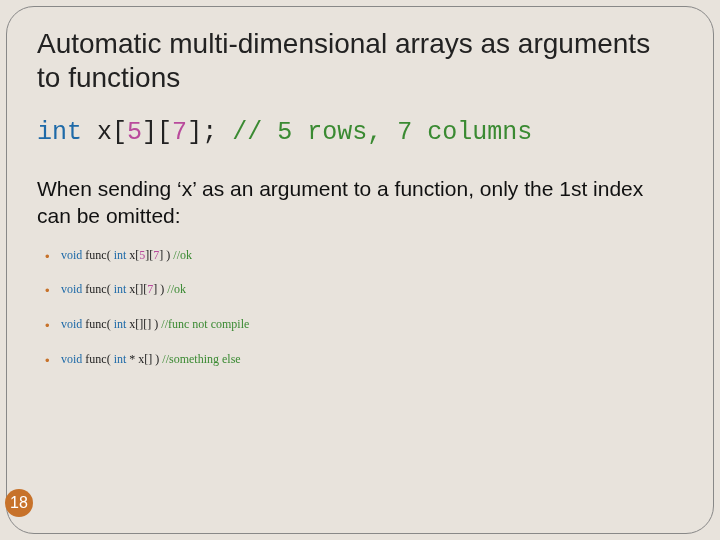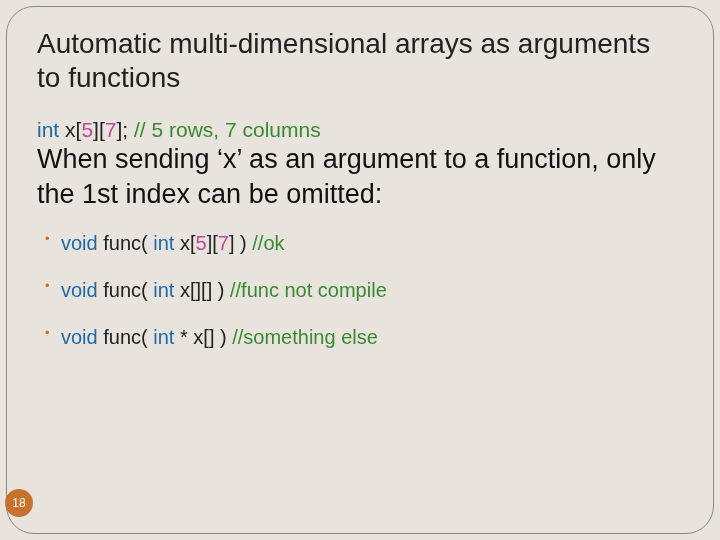--- a/index.html
+++ b/index.html
@@ -17,41 +17,42 @@
     padding: 20px 38px 20px 30px;
   }
   .title {
     font-size: 28px;
     font-weight: 400;
     color: #222;
     line-height: 1.2;
     margin-bottom: 24px;
   }
   .code-decl {
-    font-family: Liberation Sans, sans-serif;
-    font-size: 21px;
+    font-family: Liberation Mono, monospace;
+    font-size: 25px;
+    margin-bottom: 28px;
   }
   .tok-kw   { color: #1e6aa8; }
   .tok-id   { color: #222; }
   .tok-punc { color: #222; }
   .tok-num  { color: #b94a9c; }
   .tok-cmt  { color: #3a8a32; }
   .body-text {
-    font-size: 27px;
+    font-size: 21px;
     color: #111;
     line-height: 1.3;
     margin-bottom: 10px;
   }
   .bullets {
     list-style: none;
     padding-left: 24px;
   }
   .bullets li {
-    font-family: Liberation Sans, sans-serif;
-    font-size: 20px;
+    font-family: Liberation Serif, serif;
+    font-size: 12px;
     line-height: 1.55;
     color: #222;
     position: relative;
     margin-top: 16px;
   }
   .bullets li::before {
     content: "•";
     position: absolute;
     left: -16px;
     top: 1px;
@@ -61,21 +62,21 @@
   }
   .page-badge {
     position: absolute;
     left: -2px;
     bottom: 16px;
     width: 28px;
     height: 28px;
     background: #c7722a;
     border-radius: 50%;
     color: #fff;
-    font-size: 12px;
+    font-size: 16px;
     display: flex;
     align-items: center;
     justify-content: center;
   }
 </style>
 </head>
 <body>
 
 <div class="slide-frame">
 
@@ -94,20 +95,27 @@
       <span class="tok-kw">void</span>
       <span class="tok-id">func(</span>
       <span class="tok-kw">int</span>
       <span class="tok-id">x[</span><span class="tok-num">5</span><span class="tok-id">][</span><span class="tok-num">7</span><span class="tok-id">] )</span>
       <span class="tok-cmt">//ok</span>
     </li>
     <li>
       <span class="tok-kw">void</span>
       <span class="tok-id">func(</span>
       <span class="tok-kw">int</span>
+      <span class="tok-id">x[][</span><span class="tok-num">7</span><span class="tok-id">] )</span>
+      <span class="tok-cmt">//ok</span>
+    </li>
+    <li>
+      <span class="tok-kw">void</span>
+      <span class="tok-id">func(</span>
+      <span class="tok-kw">int</span>
       <span class="tok-id">x[][] )</span>
       <span class="tok-cmt">//func not compile</span>
     </li>
     <li>
       <span class="tok-kw">void</span>
       <span class="tok-id">func(</span>
       <span class="tok-kw">int</span>
       <span class="tok-id">* x[] )</span>
       <span class="tok-cmt">//something else</span>
     </li>

